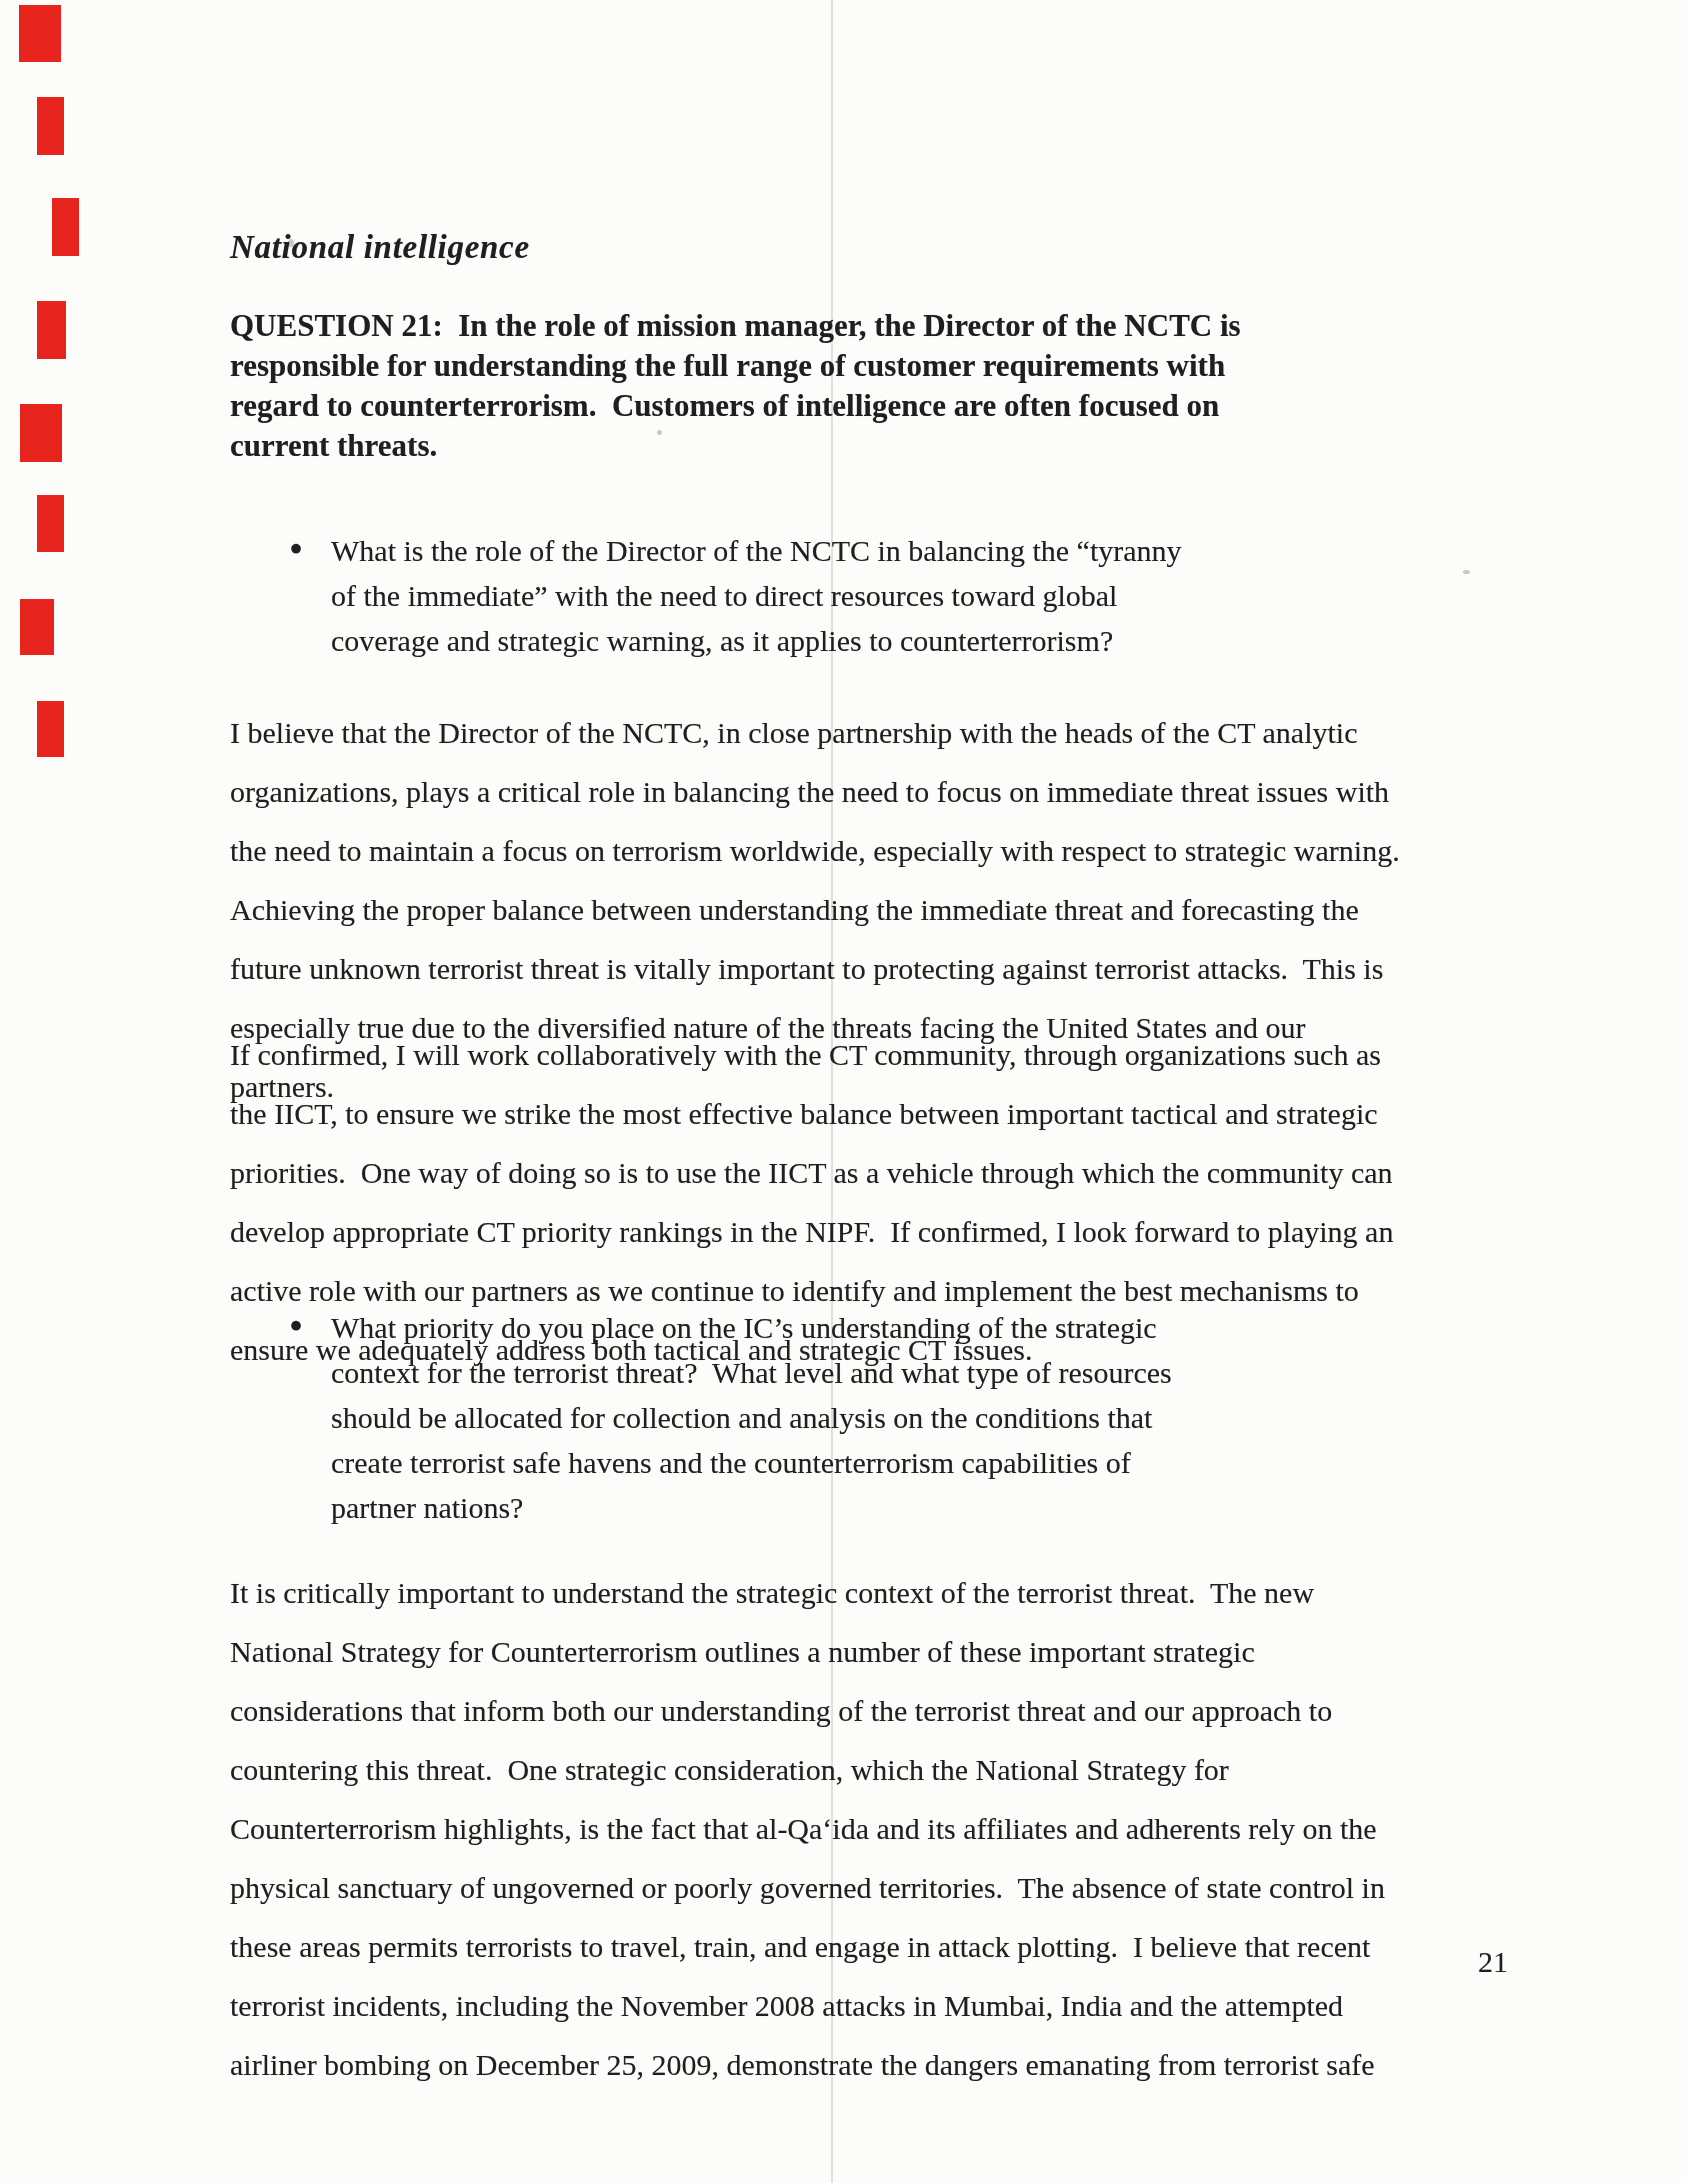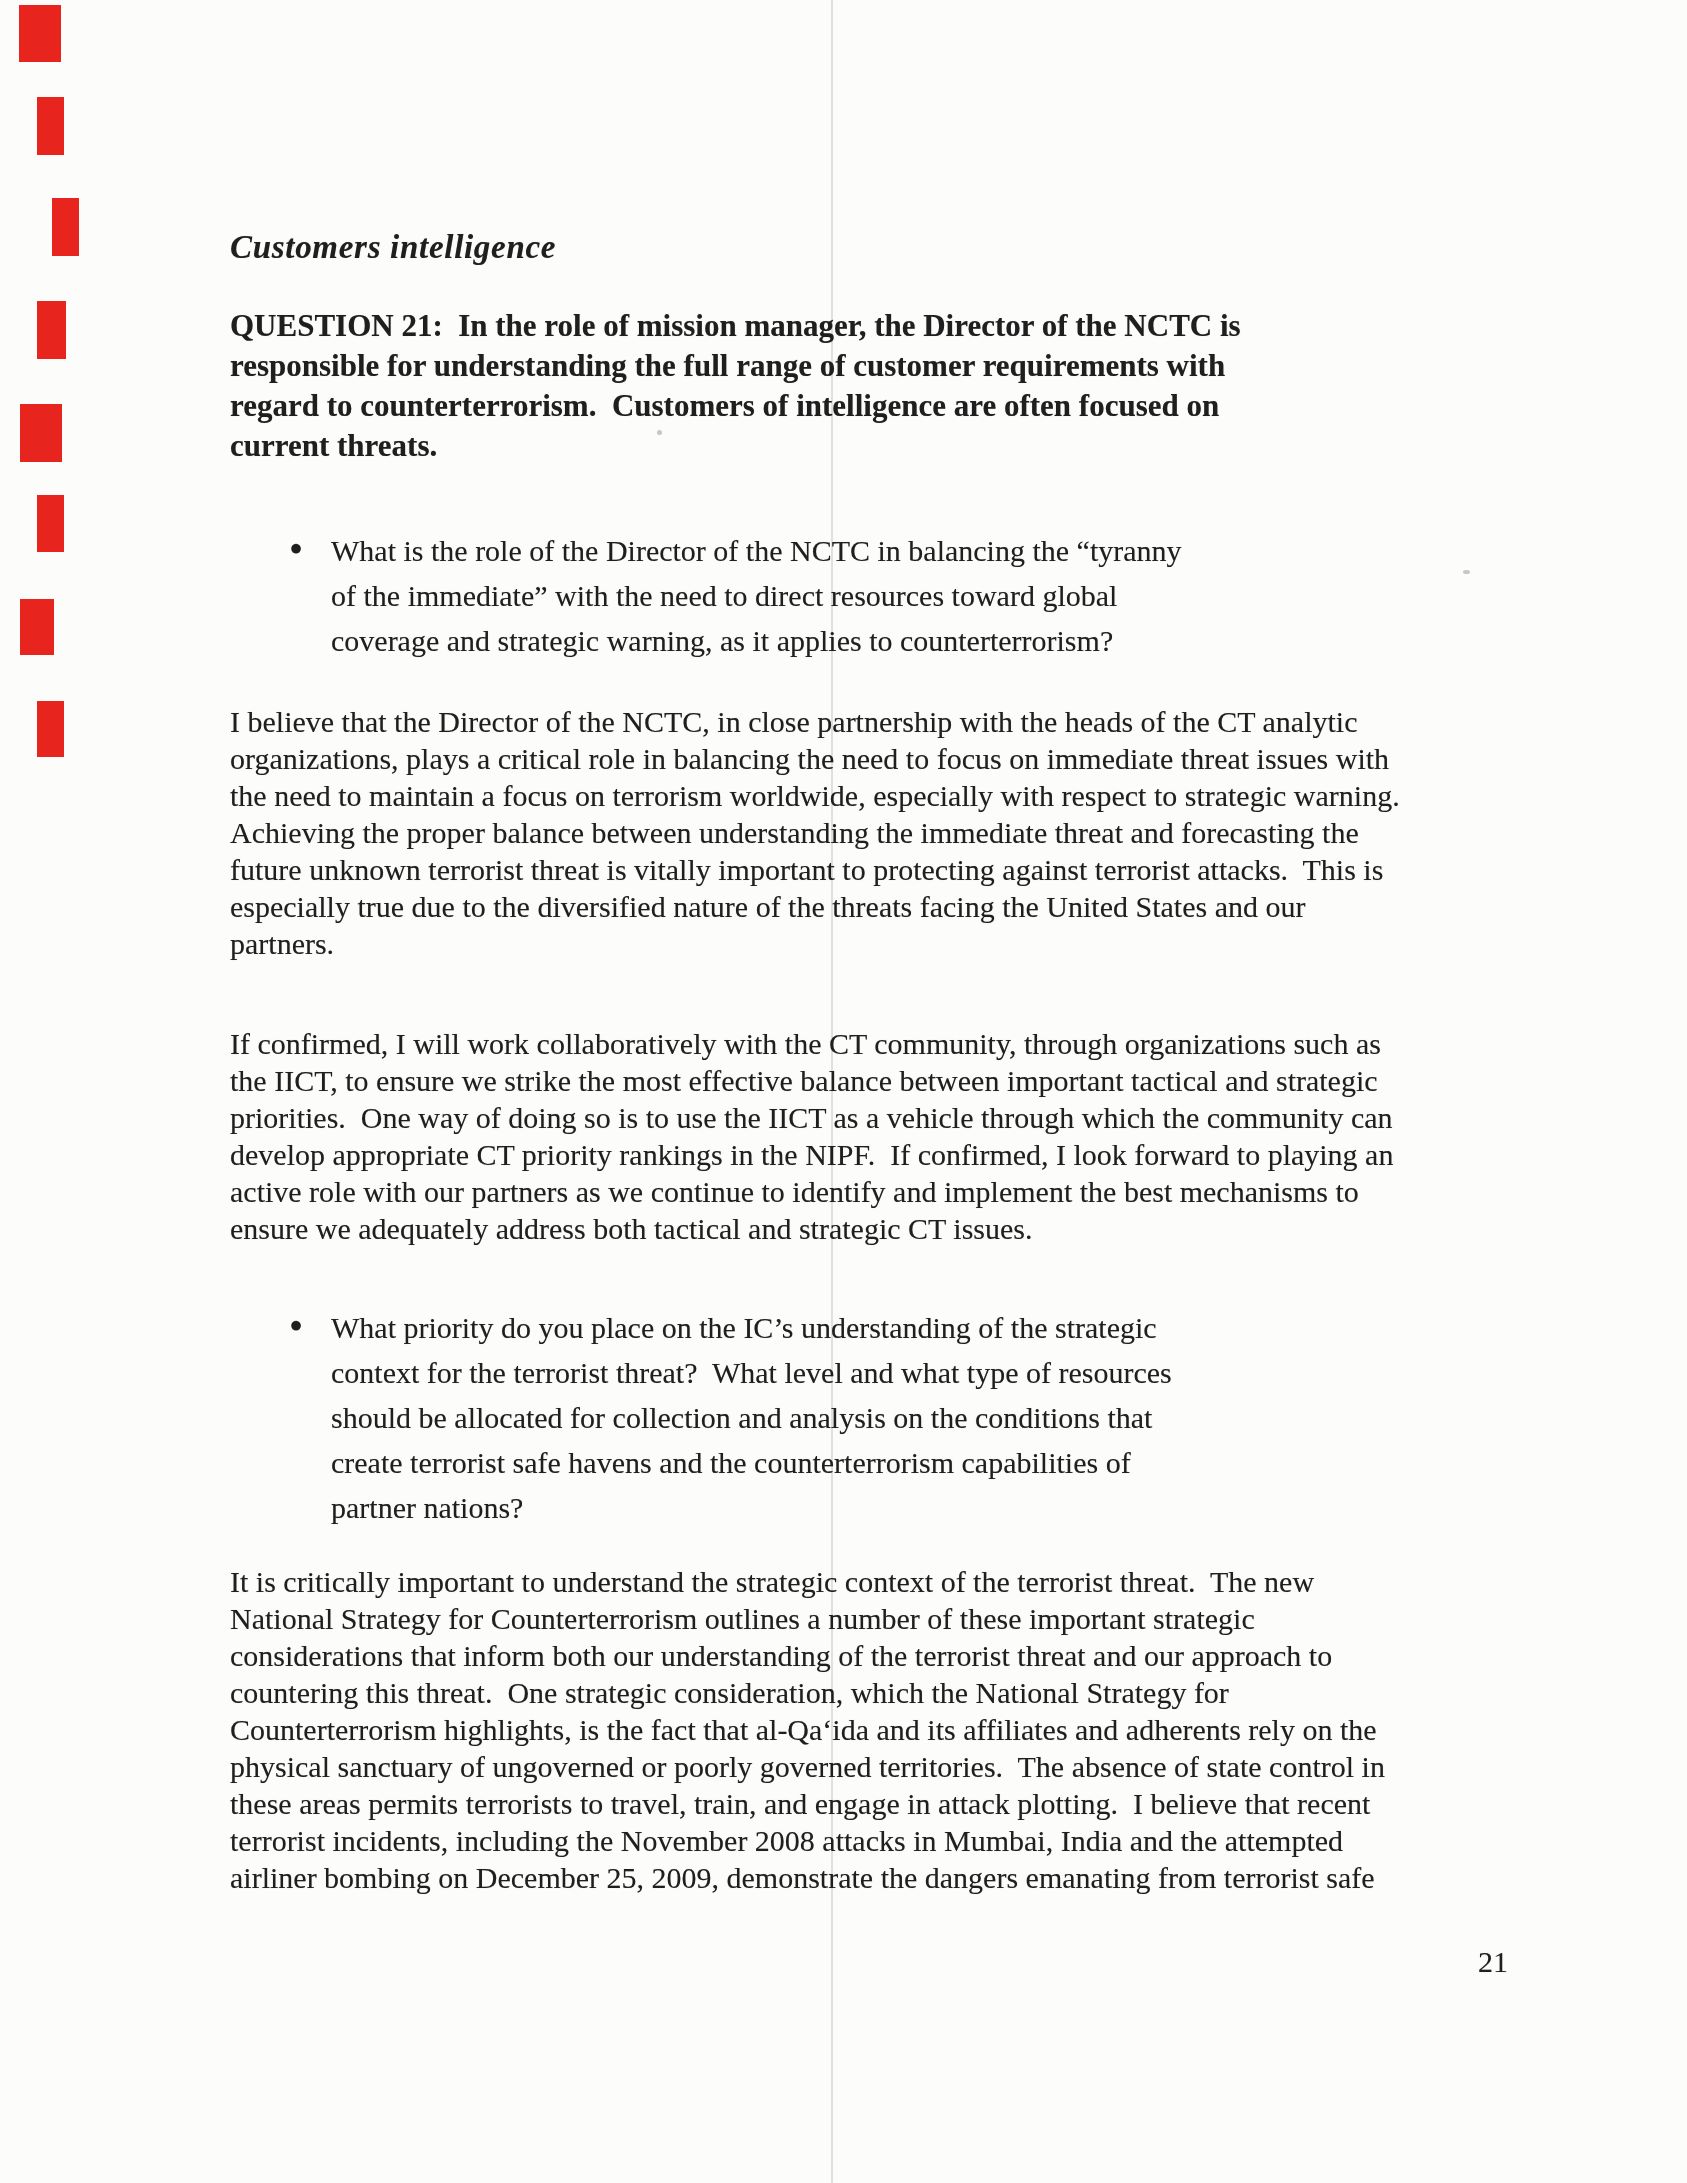--- a/index.html
+++ b/index.html
@@ -64,21 +64,21 @@
     line-height: 45px;
     width: 1178px;
     text-shadow: 0 0 0.7px rgba(20,20,20,0.35);
   }
   .bullet-1 { left: 331px; top: 528px; }
   .bullet-2 { left: 331px; top: 1305px; }
   .para {
     left: 230px;
     width: 1409px;
     font-size: 30px;
-    line-height: 37px;
+    line-height: 59px;
   }
   .para-1 { top: 703px; }
   .para-2 { top: 1025px; font-family: Liberation Serif, serif; }
   .para-3 { top: 1563px; }
   .page-number {
     position: absolute;
     top: 1945px;
     left: 1460px;
     width: 66px;
     text-align: center;
@@ -99,21 +99,21 @@
       <div class="redmark" style="left: 37px; top: 301px; width: 29px; height: 58px; background: rgb(232, 36, 31);"></div>
       <div class="redmark" style="left: 20px; top: 404px; width: 42px; height: 58px; background: rgb(232, 36, 31);"></div>
       <div class="redmark" style="left: 37px; top: 495px; width: 26.5px; height: 57px; background: rgb(232, 36, 31);"></div>
       <div class="redmark" style="left: 20px; top: 599px; width: 34px; height: 56px; background: rgb(232, 36, 31);"></div>
       <div class="redmark" style="left: 37px; top: 701px; width: 26.5px; height: 56px; background: rgb(232, 36, 31);"></div>
       <div class="speck" style="left: 288px; top: 239px; width: 6px; height: 8px; background: rgb(154, 154, 150);"></div>
       <div class="speck" style="left: 657px; top: 430px; width: 5.3px; height: 5.3px; background: rgb(154, 154, 150);"></div>
       <div class="speck" style="left: 1463px; top: 570px; width: 6.6px; height: 4px; background: rgb(154, 154, 150);"></div>
     </div>
 
-  <div class="textblock heading">Customers intelligence</div>
+  <div class="textblock heading">National intelligence</div>
 
   <div class="textblock question">QUESTION 21:  In the role of mission manager, the Director of the NCTC is
 responsible for understanding the full range of customer requirements with
 regard to counterterrorism.  Customers of intelligence are often focused on
 current threats.</div>
 
   <div class="bullet-item bullet-1">
     <span class="marker">●</span>
     <div class="btext">What is the role of the Director of the NCTC in balancing the “tyranny
 of the immediate” with the need to direct resources toward global

